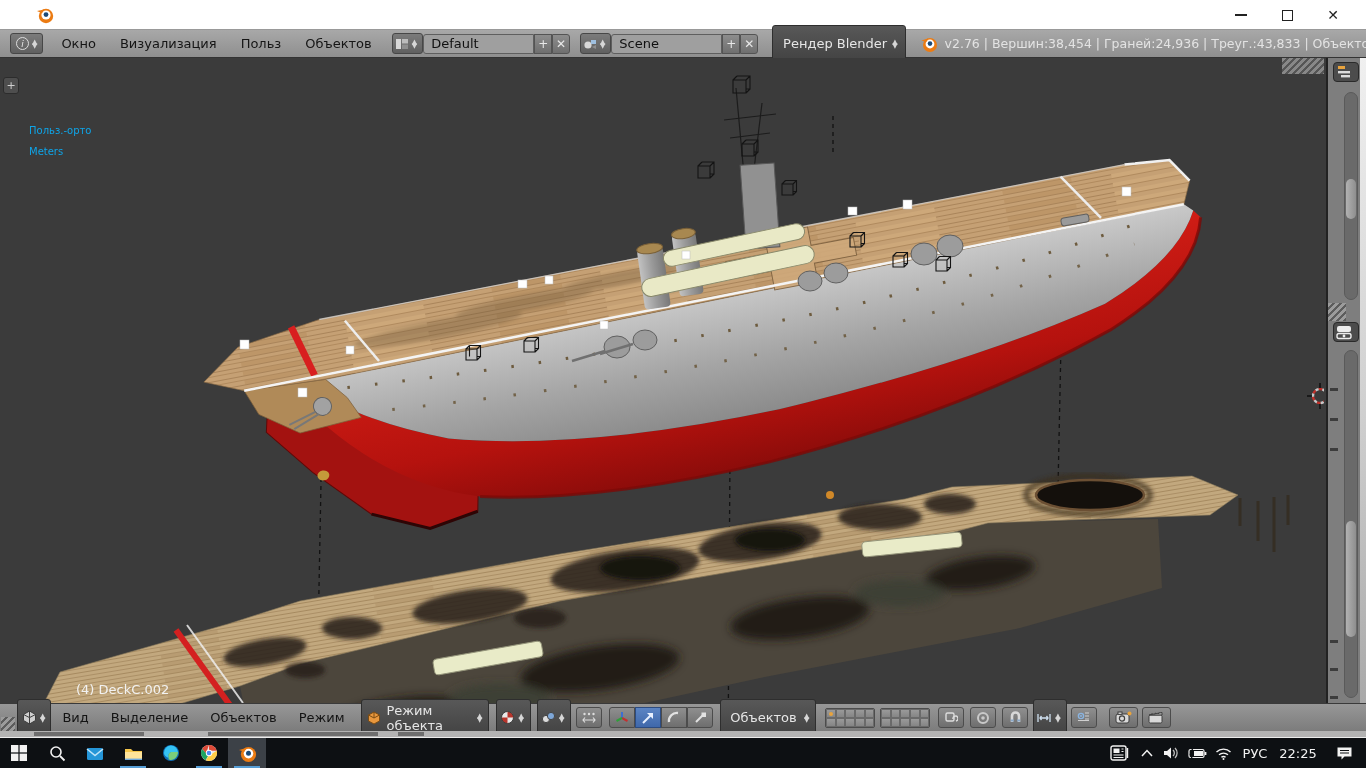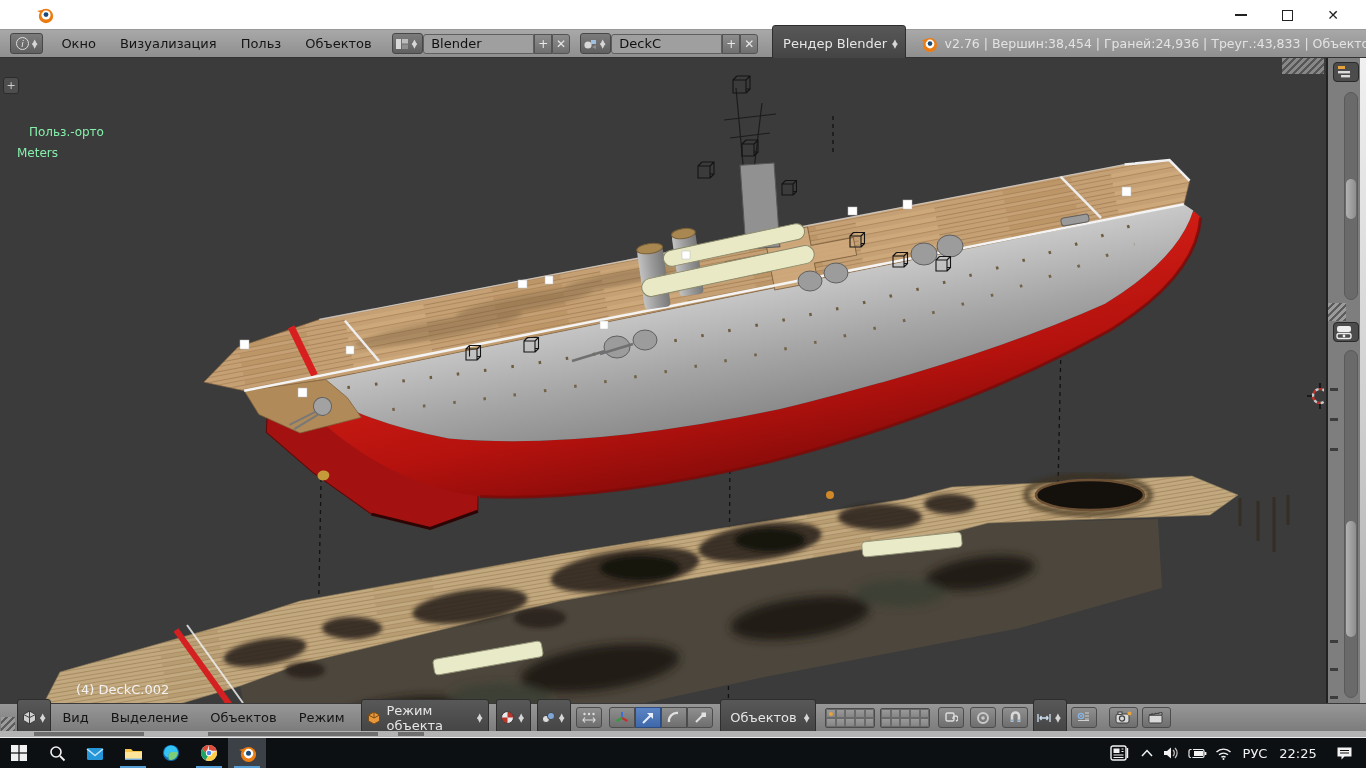--- a/index.html
+++ b/index.html
@@ -33,21 +33,21 @@
   .sqbtn { width:19px; height:20px; background:linear-gradient(#8d8d8d,#6f6f6f);
            border:1px solid #545454; color:#e9e9e9; font-size:12px; display:flex;
            align-items:center; justify-content:center; }
   .updown { display:flex; flex-direction:column; line-height:4px; font-size:7px;
             color:#d6d6d6; padding:0 3px; }
   .grip { background:repeating-linear-gradient(135deg,#9b9b9b 0 3px,#5c5c5c 3px 5px); }
   #stats { color:#e3e3e3; font-size:12.5px; white-space:nowrap; overflow:hidden; }
 
   
   #viewport { left:0; top:58px; width:1324px; height:645px; background:#3b3b3b; overflow:hidden;}
-  .vplabel { color:#86efac; font-size:12px; }
+  .vplabel { color:#0ea5e9; font-size:10px; }
   #object-label { color:#f2f2f2; font-size:13px; }
   #toolshelf-plus { left:3px; top:19px; width:16px; height:17px; background:#4e4e4e;
       border:1px solid #2c2c2c; border-radius:3px; color:#cfcfcf; font-size:11px;
       display:flex; align-items:center; justify-content:center; }
 
   
   #right-col { left:1326px; top:58px; width:40px; height:645px; background:#7e7e7e;
                border-left:2px solid #222; }
   #right-light { position:absolute; left:32px; top:0; width:8px; height:645px;
                  background:linear-gradient(#f0f0f0,#cfcfcf 55%,#a8a8a8); }
@@ -133,38 +133,38 @@
         <rect x="1" y="1" width="5" height="10" fill="#d8d8d8"></rect>
           <rect x="7" y="1" width="6" height="4.5" fill="#bcbcbc"></rect>
         <rect x="7" y="6.5" width="6" height="4.5" fill="#8f8f8f"></rect>
         </svg>
       <span class="updown">
           <span>▲</span>
           <span>▼</span>
         </span>
     </div>
     <div class="idfield" style="width:118px">
-      <span>Blender</span>
+      <span>Default</span>
       </div>
     <div class="sqbtn">+</div>
     <div class="sqbtn" style="border-radius:0 3px 3px 0">✕</div>
 
     <div class="hbtn" style="margin-left:10px;height:21px;padding:0 2px">
       <svg width="14" height="12" viewBox="0 0 14 12">
         <circle cx="5" cy="7" r="3.6" fill="#d8d8d8"></circle>
           <rect x="8" y="2" width="5" height="4" fill="#9fc0e0"></rect>
         <path d="M9,9 l4,-2 v4 z" fill="#8f8f8f"></path>
         </svg>
       <span class="updown">
           <span>▲</span>
           <span>▼</span>
         </span>
     </div>
     <div class="idfield" style="width:118px">
-      <span>DeckC</span>
+      <span>Scene</span>
       </div>
     <div class="sqbtn">+</div>
     <div class="sqbtn" style="border-radius:0 3px 3px 0">✕</div>
 
     <div class="dk" style="margin-left:14px;width:142px;padding:0 4px 0 10px;justify-content:space-between">
       <span>Рендер Blender</span>
       <span class="updown">
           <span>▲</span>
           <span>▼</span>
         </span>
@@ -389,21 +389,21 @@
         <path d="M34,677 L36,648" stroke="#3b5fd0" stroke-width="3"></path>
         <path d="M34,677 L62,669" stroke="#c23030" stroke-width="3"></path>
         <path d="M34,677 L22,668" stroke="#2f9e3a" stroke-width="2.4"></path>
         <text x="38" y="647" font-size="10" fill="#3b5fd0">z</text>
         <text x="64" y="672" font-size="10" fill="#c23030">x</text>
         <text x="14" y="666" font-size="10" fill="#2f9e3a">y</text>
       </g>
     </svg>
 
     <span class="vplabel abs" style="left:29px;top:67px">Польз.-орто</span>
-    <span class="vplabel abs" style="left:17px;top:88px">Meters</span>
+    <span class="vplabel abs" style="left:29px;top:88px">Meters</span>
     <div id="toolshelf-plus" class="abs">+</div>
     <span id="object-label" class="abs" style="left:76px;top:624px">(4) DeckC.002</span>
     <div class="grip abs" style="left:1282px;top:0;width:42px;height:16px;opacity:.8"></div>
   </div>
 
   <div id="right-col" class="abs">
     <div id="right-light"></div>
     <div class="colicon" style="top:4px">
       <svg width="24" height="18" viewBox="0 0 24 18">
         <rect x="4" y="3" width="7" height="3" fill="#e8a33d"></rect>

